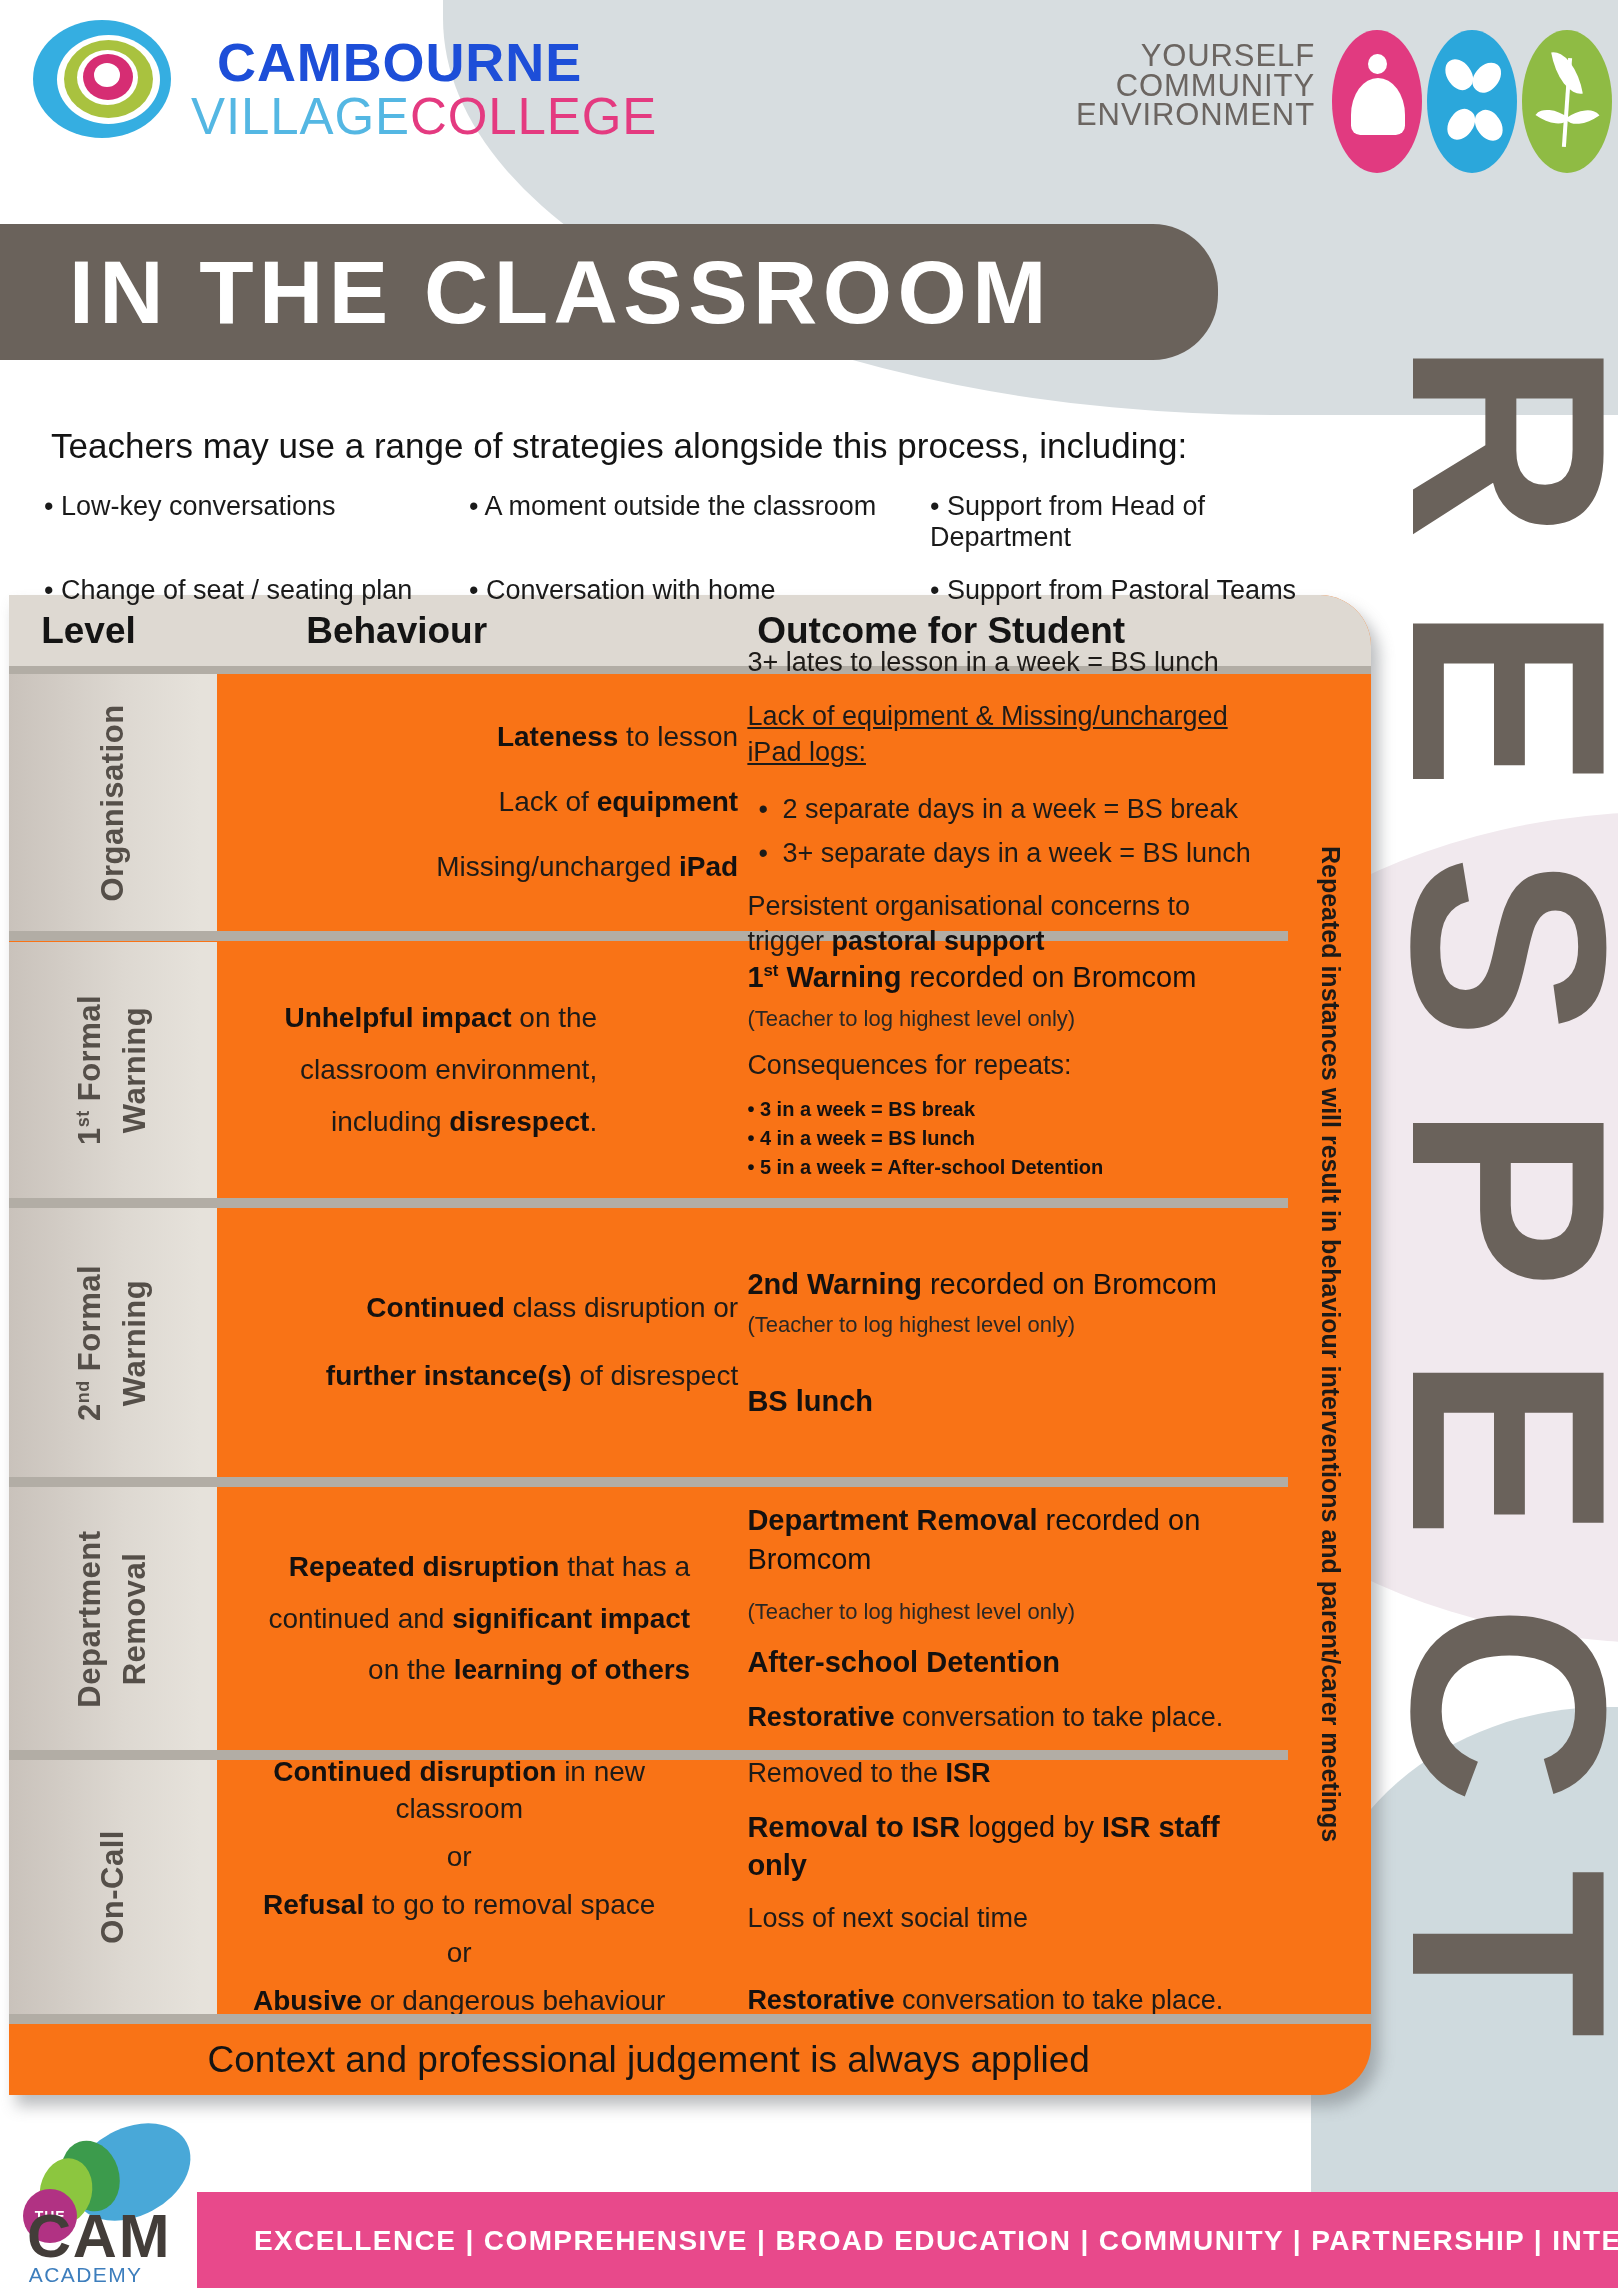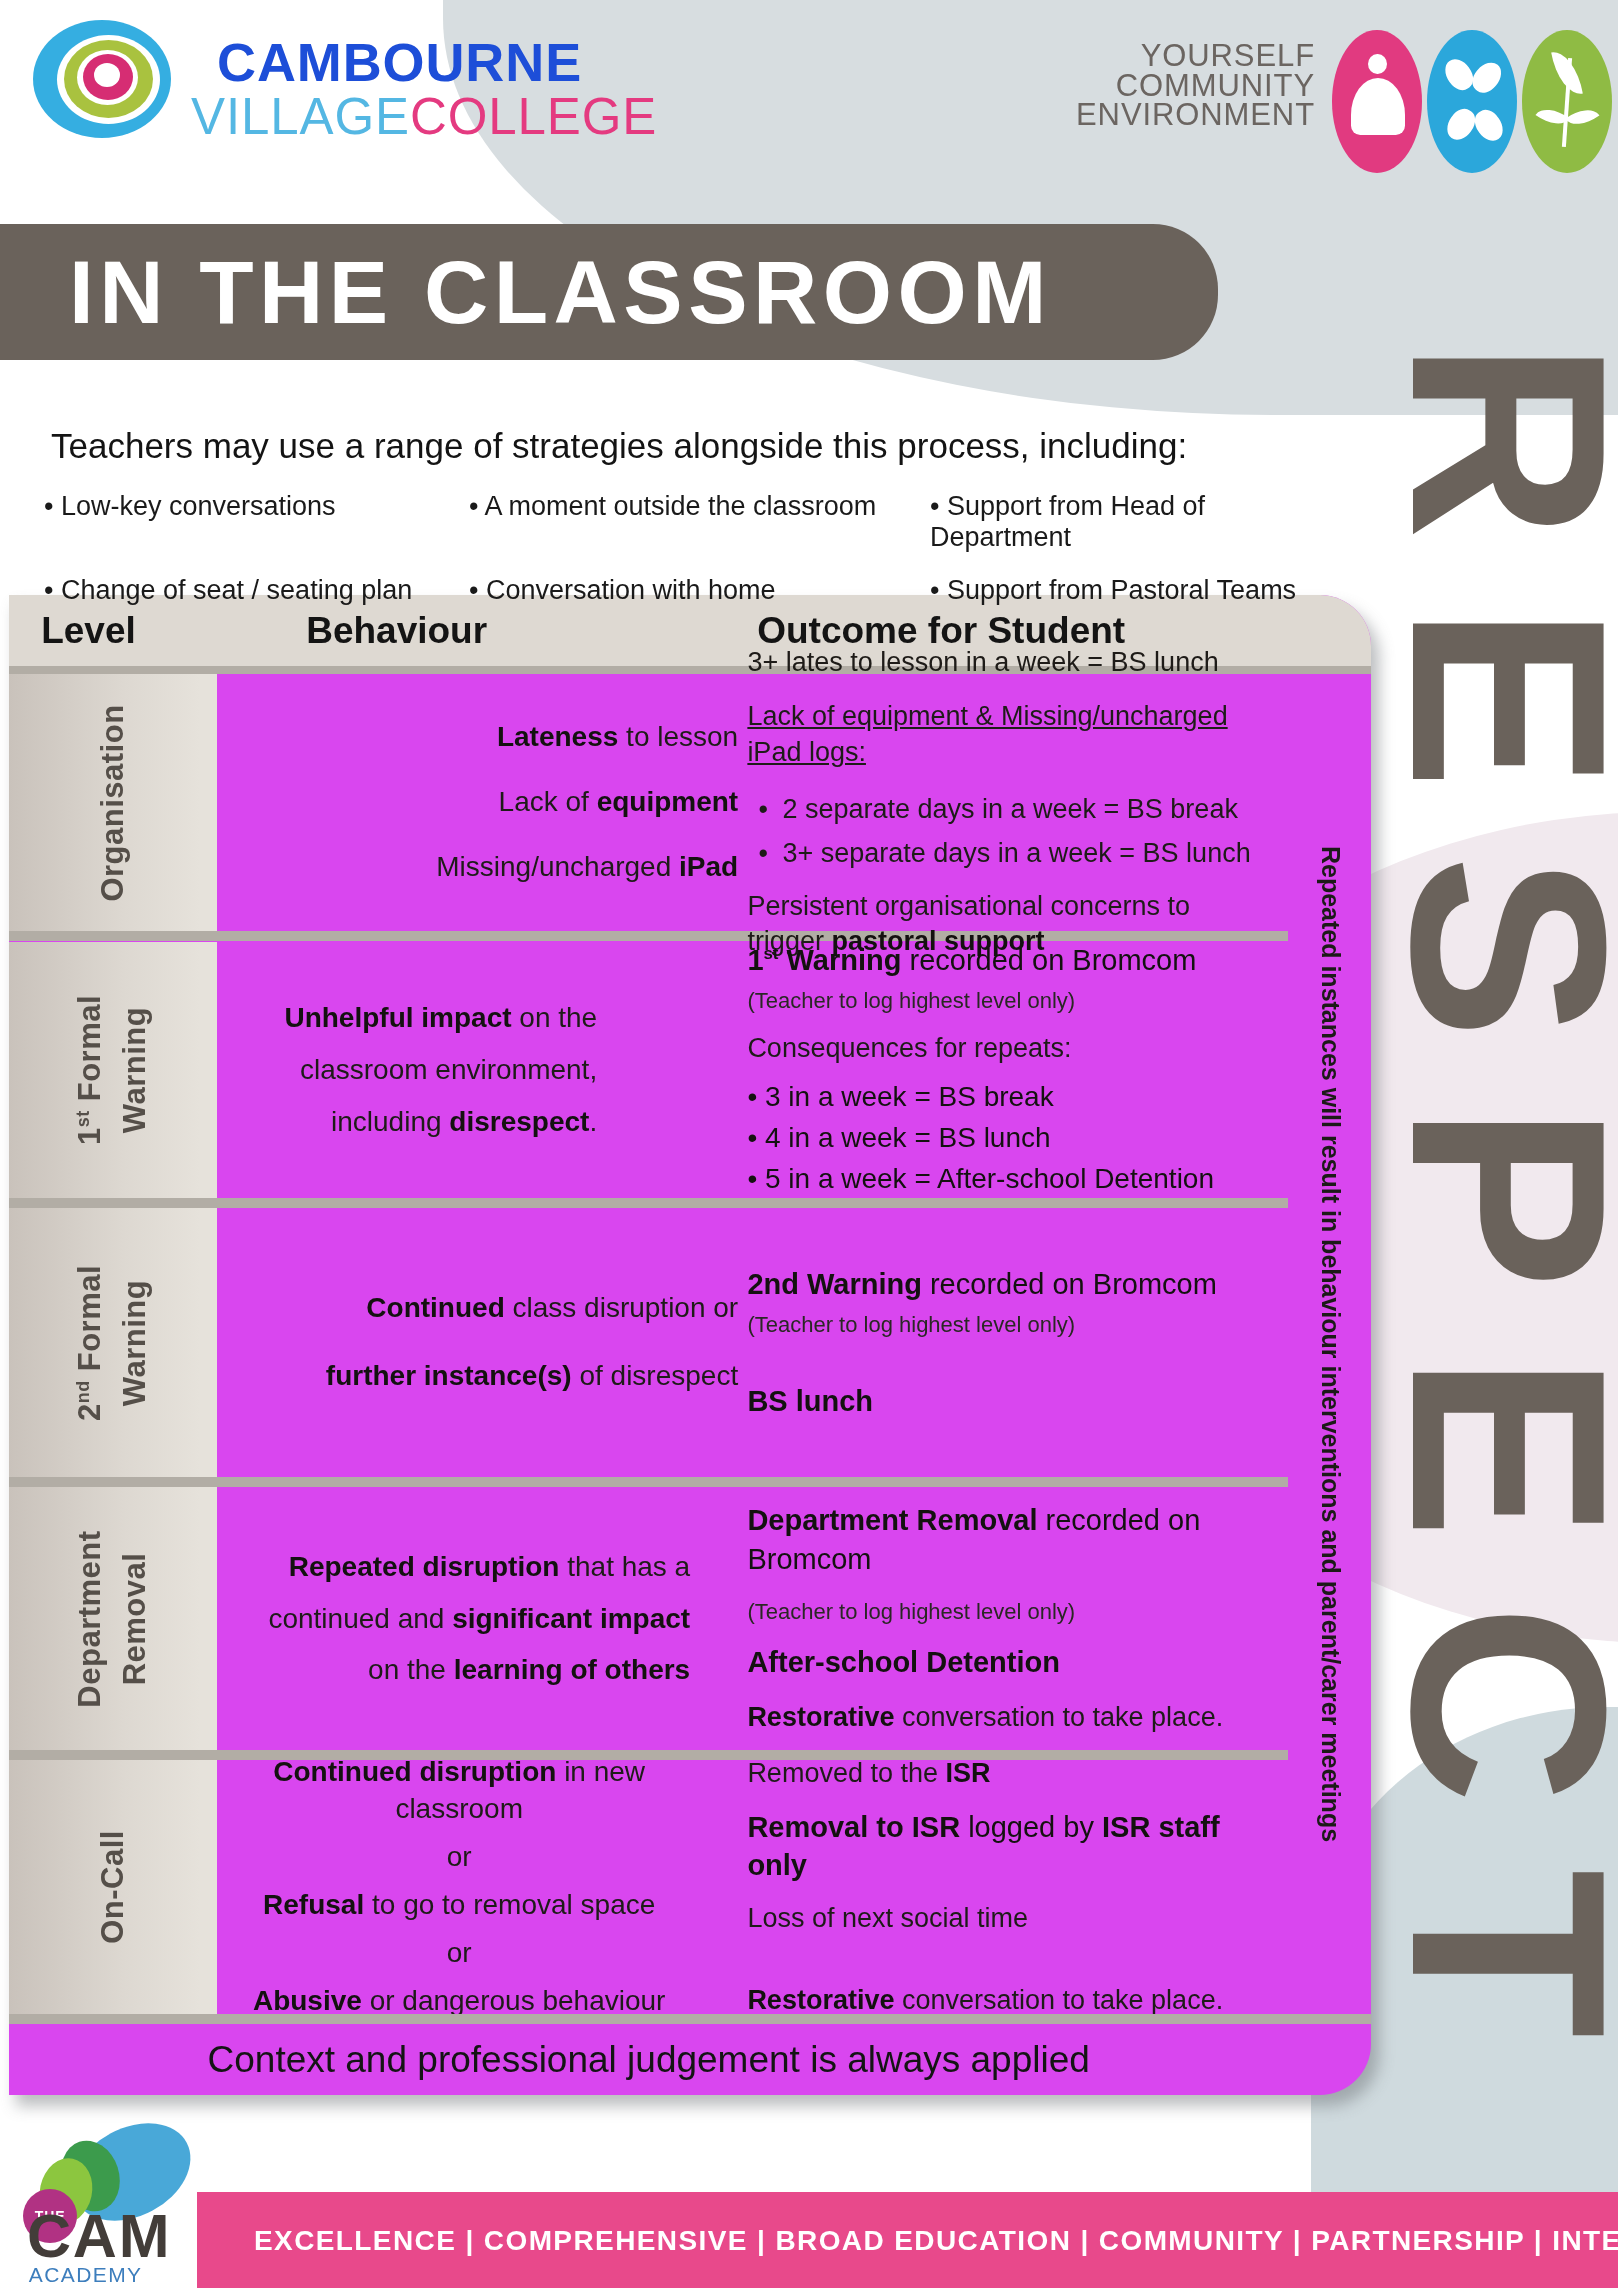--- a/index.html
+++ b/index.html
@@ -61,21 +61,21 @@
 
   
   .intro-title{position:absolute;left:51px;top:426px;font-size:35px;color:#141414;z-index:5;}
   .intro-grid{position:absolute;left:44px;top:491px;display:grid;z-index:5;
               grid-template-columns:425px 461px 415px;grid-template-rows:auto auto;
               grid-auto-flow:column;row-gap:22px;}
   .ibullet{font-size:27px;color:#1a1a1a;}
   .ibullet::before{content:"•  ";}
 
   
-  .vc-table{position:absolute;left:9.2px;top:595px;width:1362px;height:1500px;background:#d946ef;
+  .vc-table{position:absolute;left:9.2px;top:595px;width:1362px;height:1500px;background:#f97316;
             border-radius:0 51px 51px 0;box-shadow:7.4px 11px 14.8px rgba(105,108,112,0.45);
             overflow:hidden;z-index:4;}
   .thead{position:absolute;top:0;left:0;right:0;height:71px;background:#ded9d2;}
   .thead span{position:absolute;font-size:37px;font-weight:bold;color:#141414;line-height:71px;}
   .th-level{left:32px;}
   .th-bhv{left:297px;}
   .th-out{left:748px;}
   .h-sep{position:absolute;top:71px;left:0;right:0;height:8.3px;background:#b2ada5;}
   .sep5{position:absolute;top:1419px;left:0;right:0;height:10px;background:#b2ada5;}
 
@@ -101,21 +101,21 @@
   .bl b, .ol b{font-weight:bold;color:#141110;}
   .ol{font-size:27px;color:#1e1b18;line-height:1.32;}
   .ol-title{font-size:29px;color:#141110;}
   .note{font-size:22px;color:#2a2724;}
   .para{line-height:1.85;}
   .w360{max-width:332px;}
   .w460{max-width:425px;}
   .w640{max-width:591px;}
   .obullet{position:relative;padding-left:35px;}
   .obullet::before{content:"•";position:absolute;left:11px;}
-  .cbullet{font-size:28px;font-weight:normal;color:#141110;line-height:1.45;}
+  .cbullet{font-size:20px;font-weight:bold;color:#141110;line-height:1.45;}
   .cbullet::before{content:"• ";}
   .mb8{margin-bottom:21px;}.mb10{margin-bottom:9.2px;}.mb12{margin-bottom:11px;}
   .mb16{margin-bottom:21px;text-decoration:underline;}.mb18{margin-bottom:16.6px;}.mb20{margin-bottom:18.5px;}.mb30{margin-bottom:28px;}.mb34{margin-bottom:31px;}
   .mb48{margin-bottom:44px;}.mb50{margin-bottom:46px;}
   sup{font-size:58%;}
 
   .strip{position:absolute;left:1279px;top:79px;width:83px;height:1339px;}
   .side-note{position:absolute;left:50%;top:50%;transform:translate(-50%,-50%) rotate(90deg);
              white-space:nowrap;font-size:25px;font-weight:bold;color:#1c1a18;}
 

